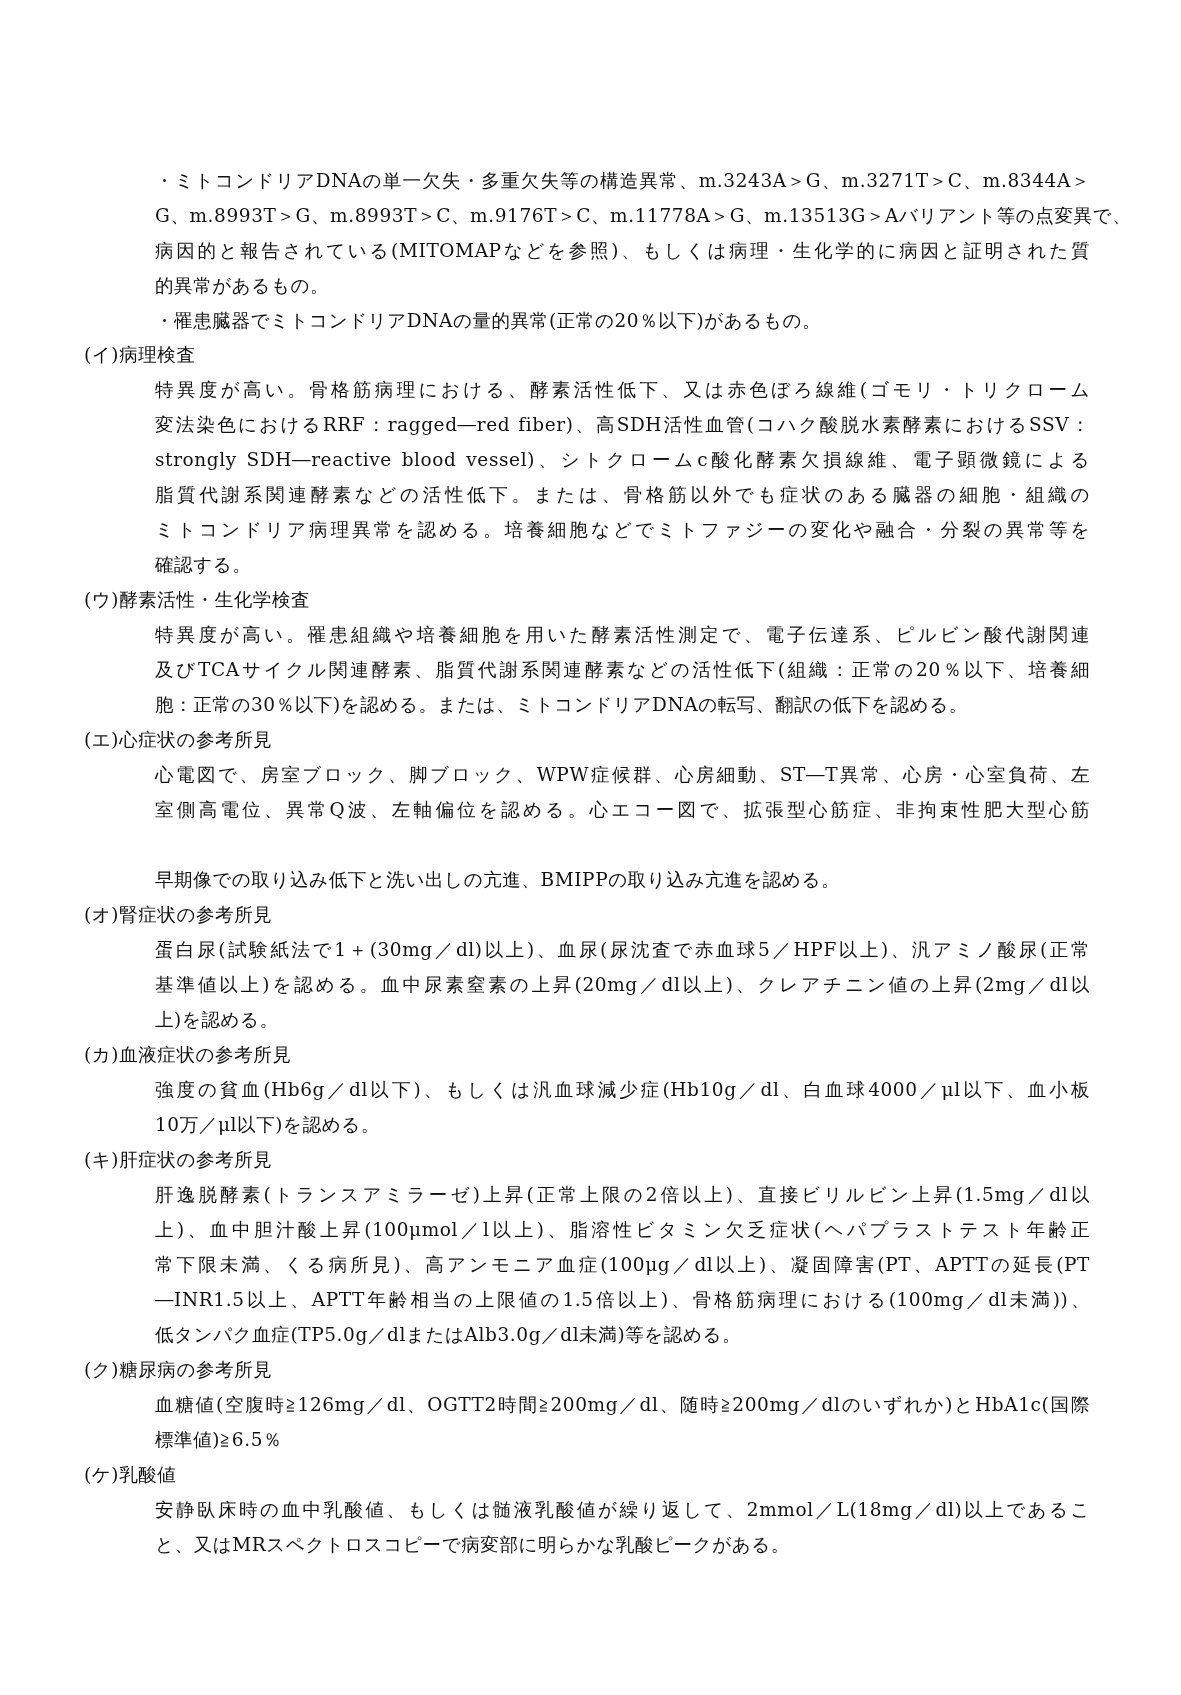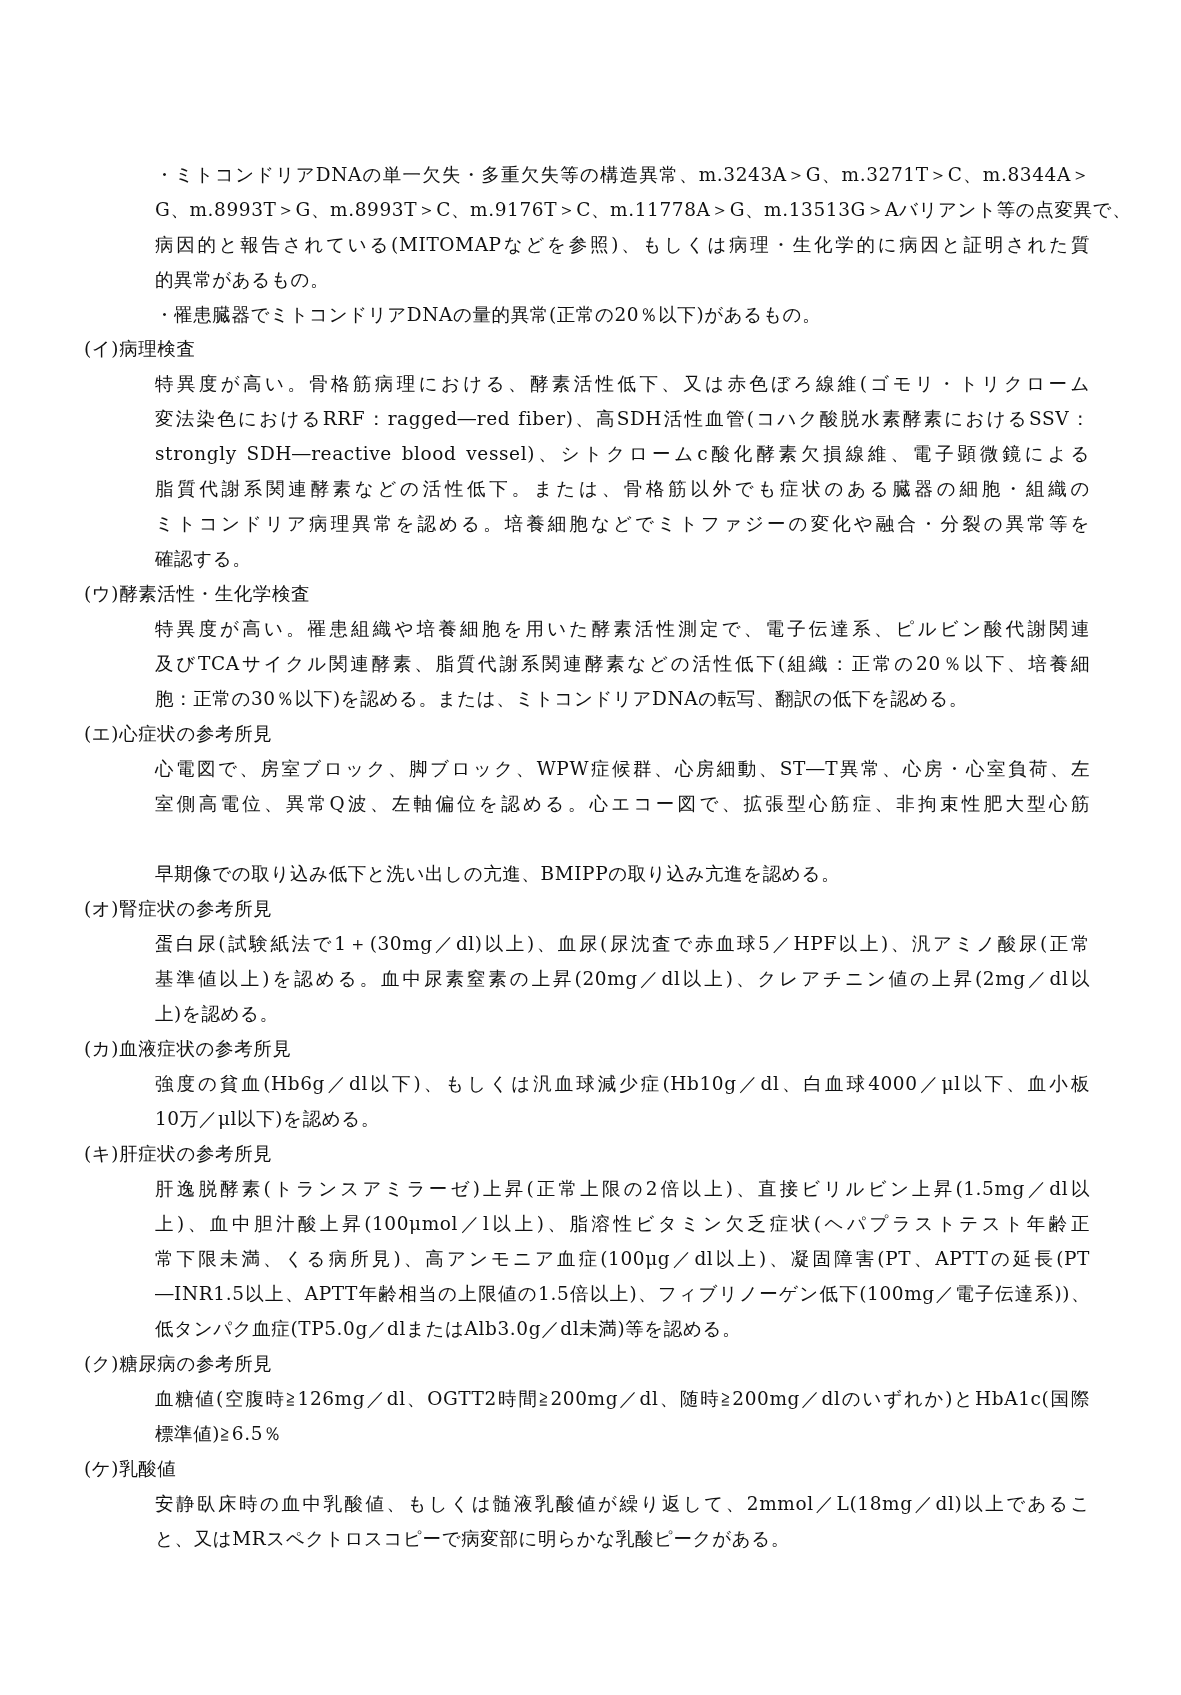--- a/index.html
+++ b/index.html
@@ -1,21 +1,21 @@
 <!DOCTYPE html>
 <html><head>
 <meta charset="utf-8">
 <style>
   html, body { margin: 0; padding: 0; background: #ffffff; }
   body {
     width: 1181px; height: 1695px; position: relative; overflow: hidden;
     font-family: "DejaVu Serif", "Liberation Serif", serif;
     color: #111111;
   }
-  .page { position: absolute; left: 0; top: 8px; width: 1181px; height: 1546px; }
+  .page { position: absolute; left: 0; top: 14px; width: 1181px; height: 1546px; }
   .line {
     position: absolute; white-space: nowrap;
     font-size: 18.5px; line-height: 24px; letter-spacing: 0.6px;
   }
   .h { left: 84px; }
   .b { left: 155px; }
   .justify { width: 935px; text-align: justify; text-align-last: justify; }
 </style>
 </head>
 <body>
@@ -53,21 +53,21 @@
   <div class="line b" style="top:994px">上)を認める。</div>
 
   <div class="line h" style="top:1029px">(カ)血液症状の参考所見</div>
   <div class="line b justify" style="top:1064px">強度の貧血(Hb6g／dl以下)、もしくは汎血球減少症(Hb10g／dl、白血球4000／μl以下、血小板</div>
   <div class="line b" style="top:1099px">10万／μl以下)を認める。</div>
 
   <div class="line h" style="top:1134px">(キ)肝症状の参考所見</div>
   <div class="line b justify" style="top:1169px">肝逸脱酵素(トランスアミラーゼ)上昇(正常上限の2倍以上)、直接ビリルビン上昇(1.5mg／dl以</div>
   <div class="line b justify" style="top:1204px">上)、血中胆汁酸上昇(100μmol／l以上)、脂溶性ビタミン欠乏症状(ヘパプラストテスト年齢正</div>
   <div class="line b justify" style="top:1239px">常下限未満、くる病所見)、高アンモニア血症(100μg／dl以上)、凝固障害(PT、APTTの延長(PT</div>
-  <div class="line b justify" style="top:1274px">―INR1.5以上、APTT年齢相当の上限値の1.5倍以上)、フィブリノーゲン低下(100mg／電子伝達系))、</div>
+  <div class="line b justify" style="top:1274px">―INR1.5以上、APTT年齢相当の上限値の1.5倍以上)、骨格筋病理における(100mg／dl未満))、</div>
   <div class="line b" style="top:1309px">低タンパク血症(TP5.0g／dlまたはAlb3.0g／dl未満)等を認める。</div>
 
   <div class="line h" style="top:1344px">(ク)糖尿病の参考所見</div>
   <div class="line b justify" style="top:1379px">血糖値(空腹時≧126mg／dl、OGTT2時間≧200mg／dl、随時≧200mg／dlのいずれか)とHbA1c(国際</div>
   <div class="line b" style="top:1414px">標準値)≧6.5％</div>
 
   <div class="line h" style="top:1449px">(ケ)乳酸値</div>
   <div class="line b justify" style="top:1484px">安静臥床時の血中乳酸値、もしくは髄液乳酸値が繰り返して、2mmol／L(18mg／dl)以上であるこ</div>
   <div class="line b" style="top:1519px">と、又はMRスペクトロスコピーで病変部に明らかな乳酸ピークがある。</div>
 

